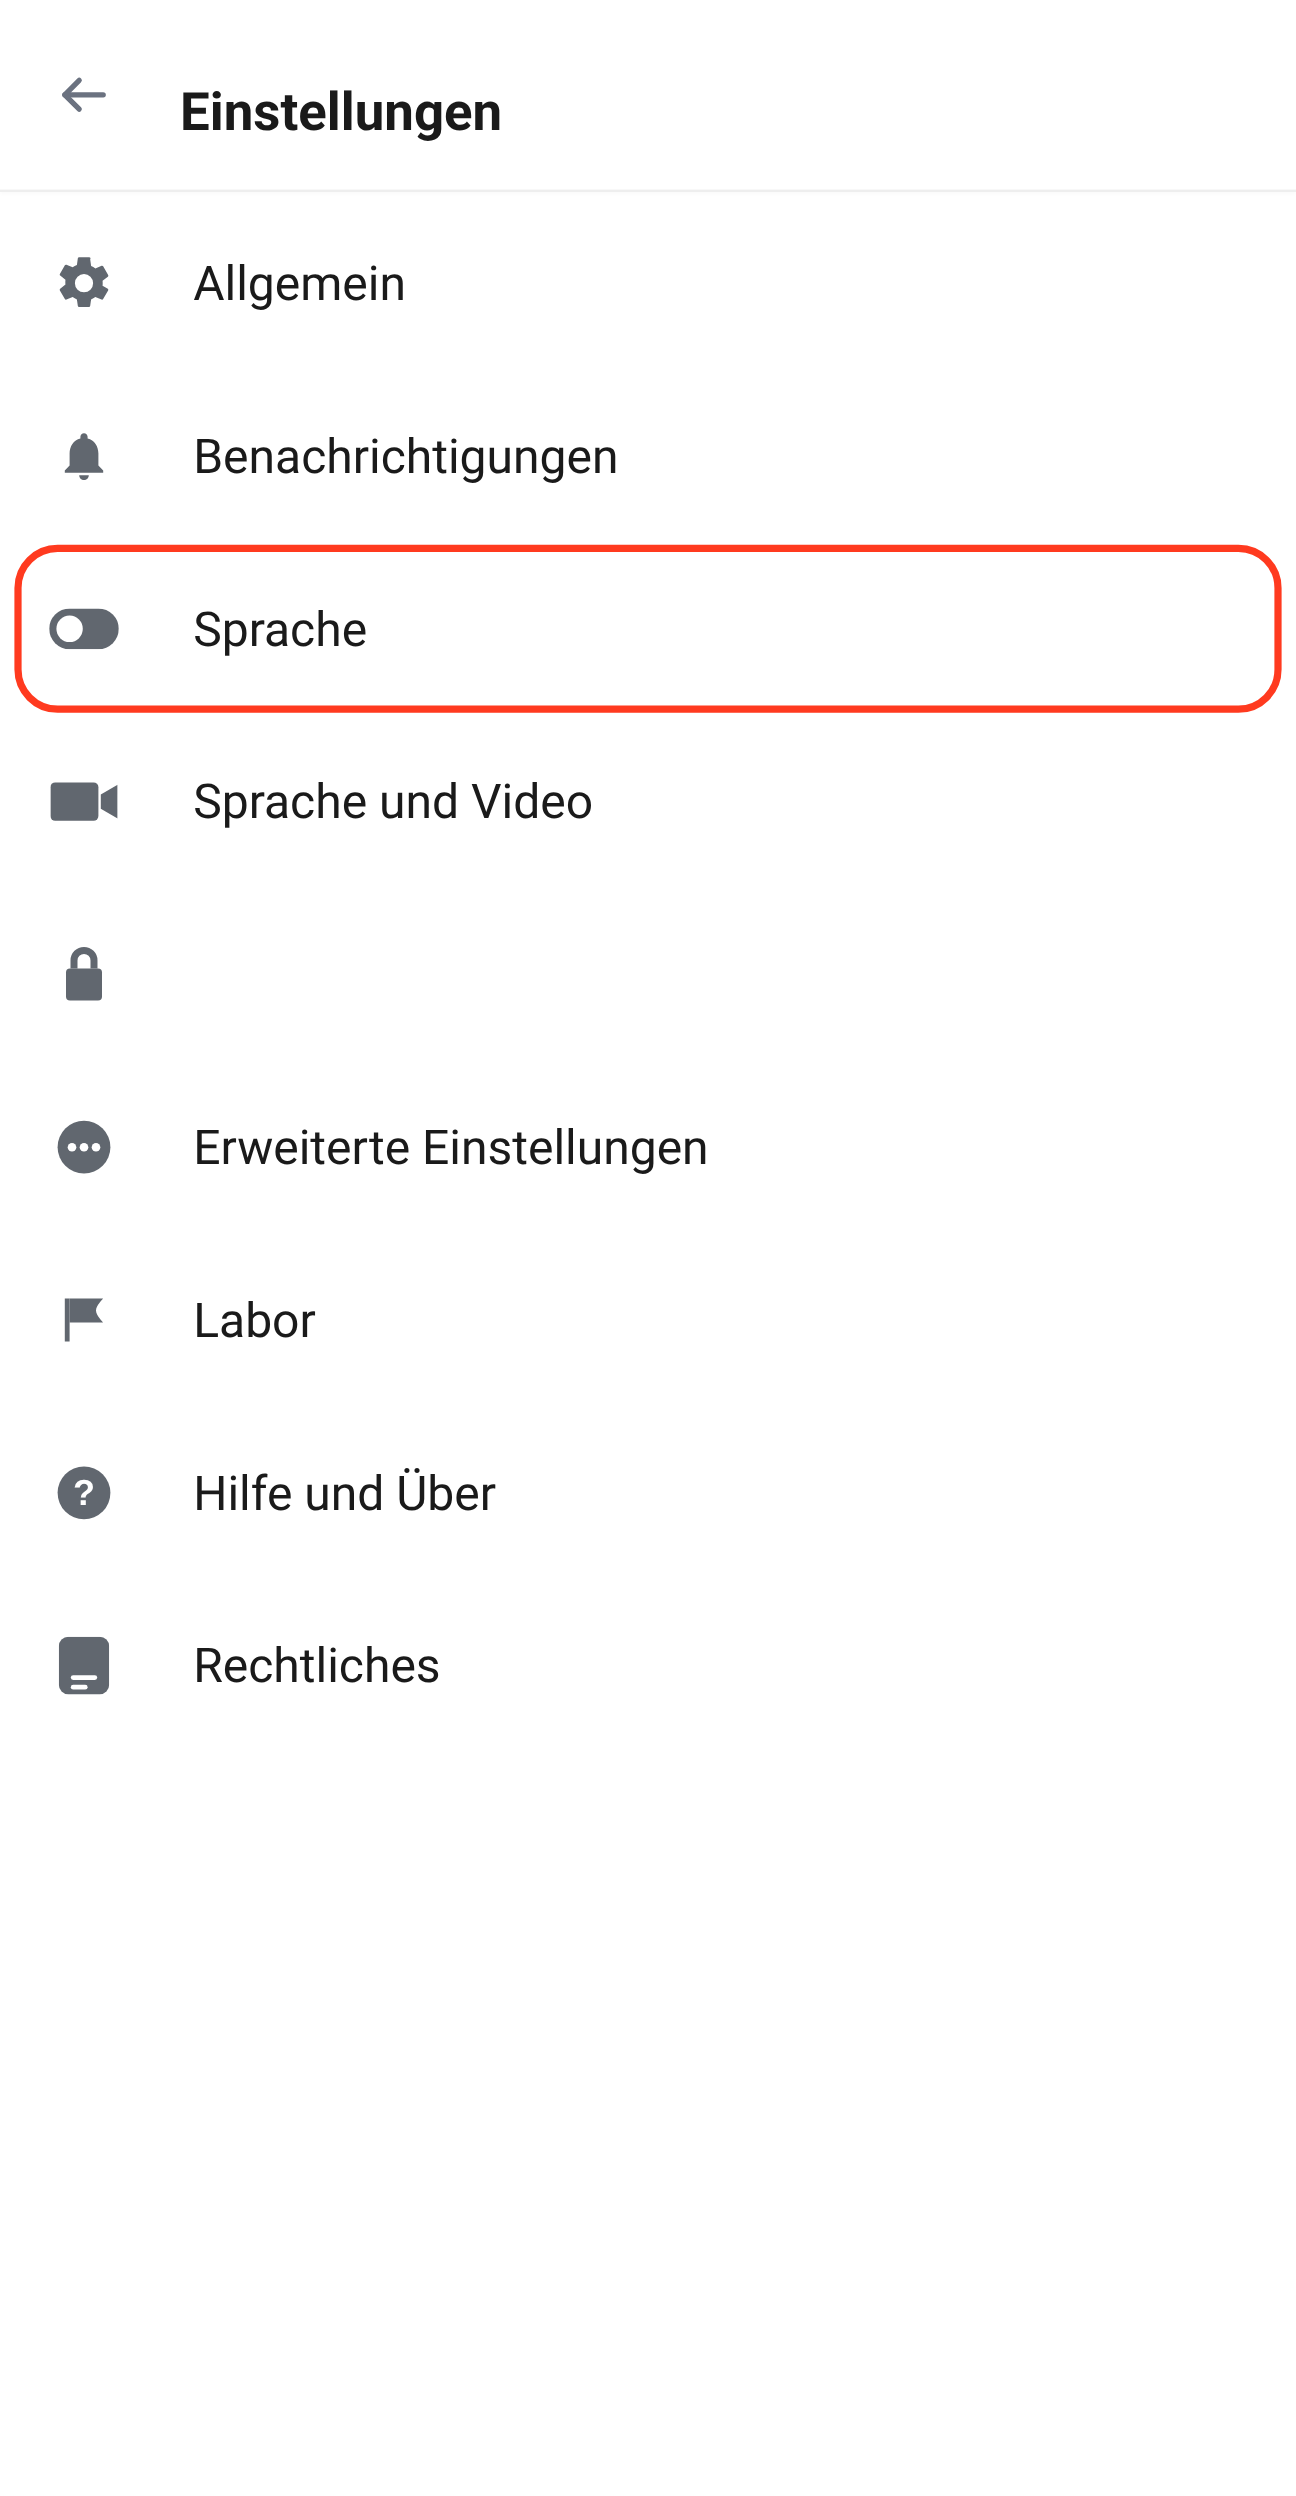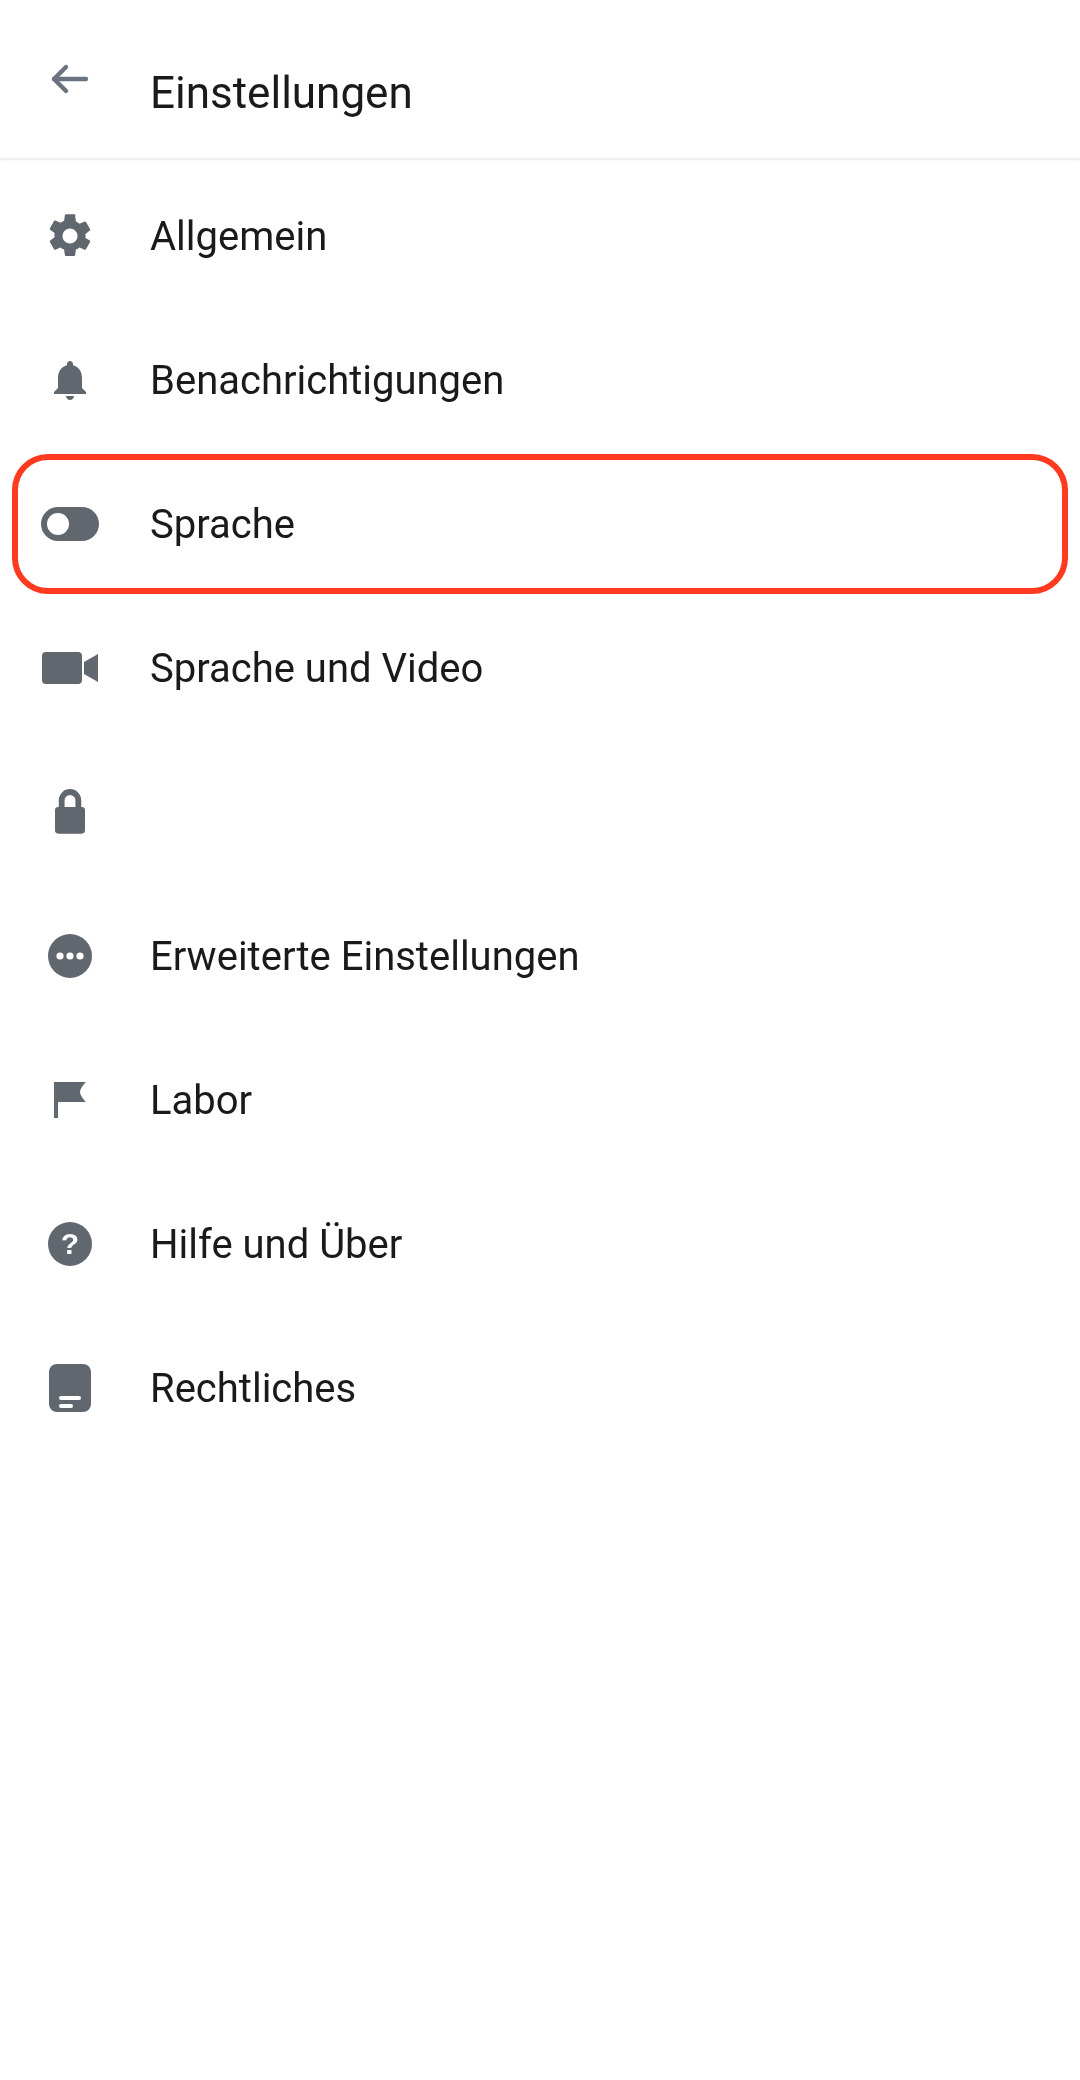--- a/index.html
+++ b/index.html
@@ -21,34 +21,35 @@
   .back-btn {
     width: 60px;
     height: 60px;
     display: flex;
     align-items: center;
     justify-content: center;
     margin-right: 50px;
   }
   .title {
     font-size: 44px;
-    font-weight: 400;
+    font-weight: 700;
     color: #1a1a1a;
     margin-top: 27px;
   }
   .list {
     padding-top: 4px;
   }
   .item {
     display: flex;
     align-items: center;
     height: 144px;
     padding-left: 40px;
     padding-right: 40px;
     position: relative;
+    gap: 11px;
   }
   .item-icon {
     width: 60px;
     height: 60px;
     display: flex;
     align-items: center;
     justify-content: center;
     margin-right: 50px;
     flex-shrink: 0;
   }

